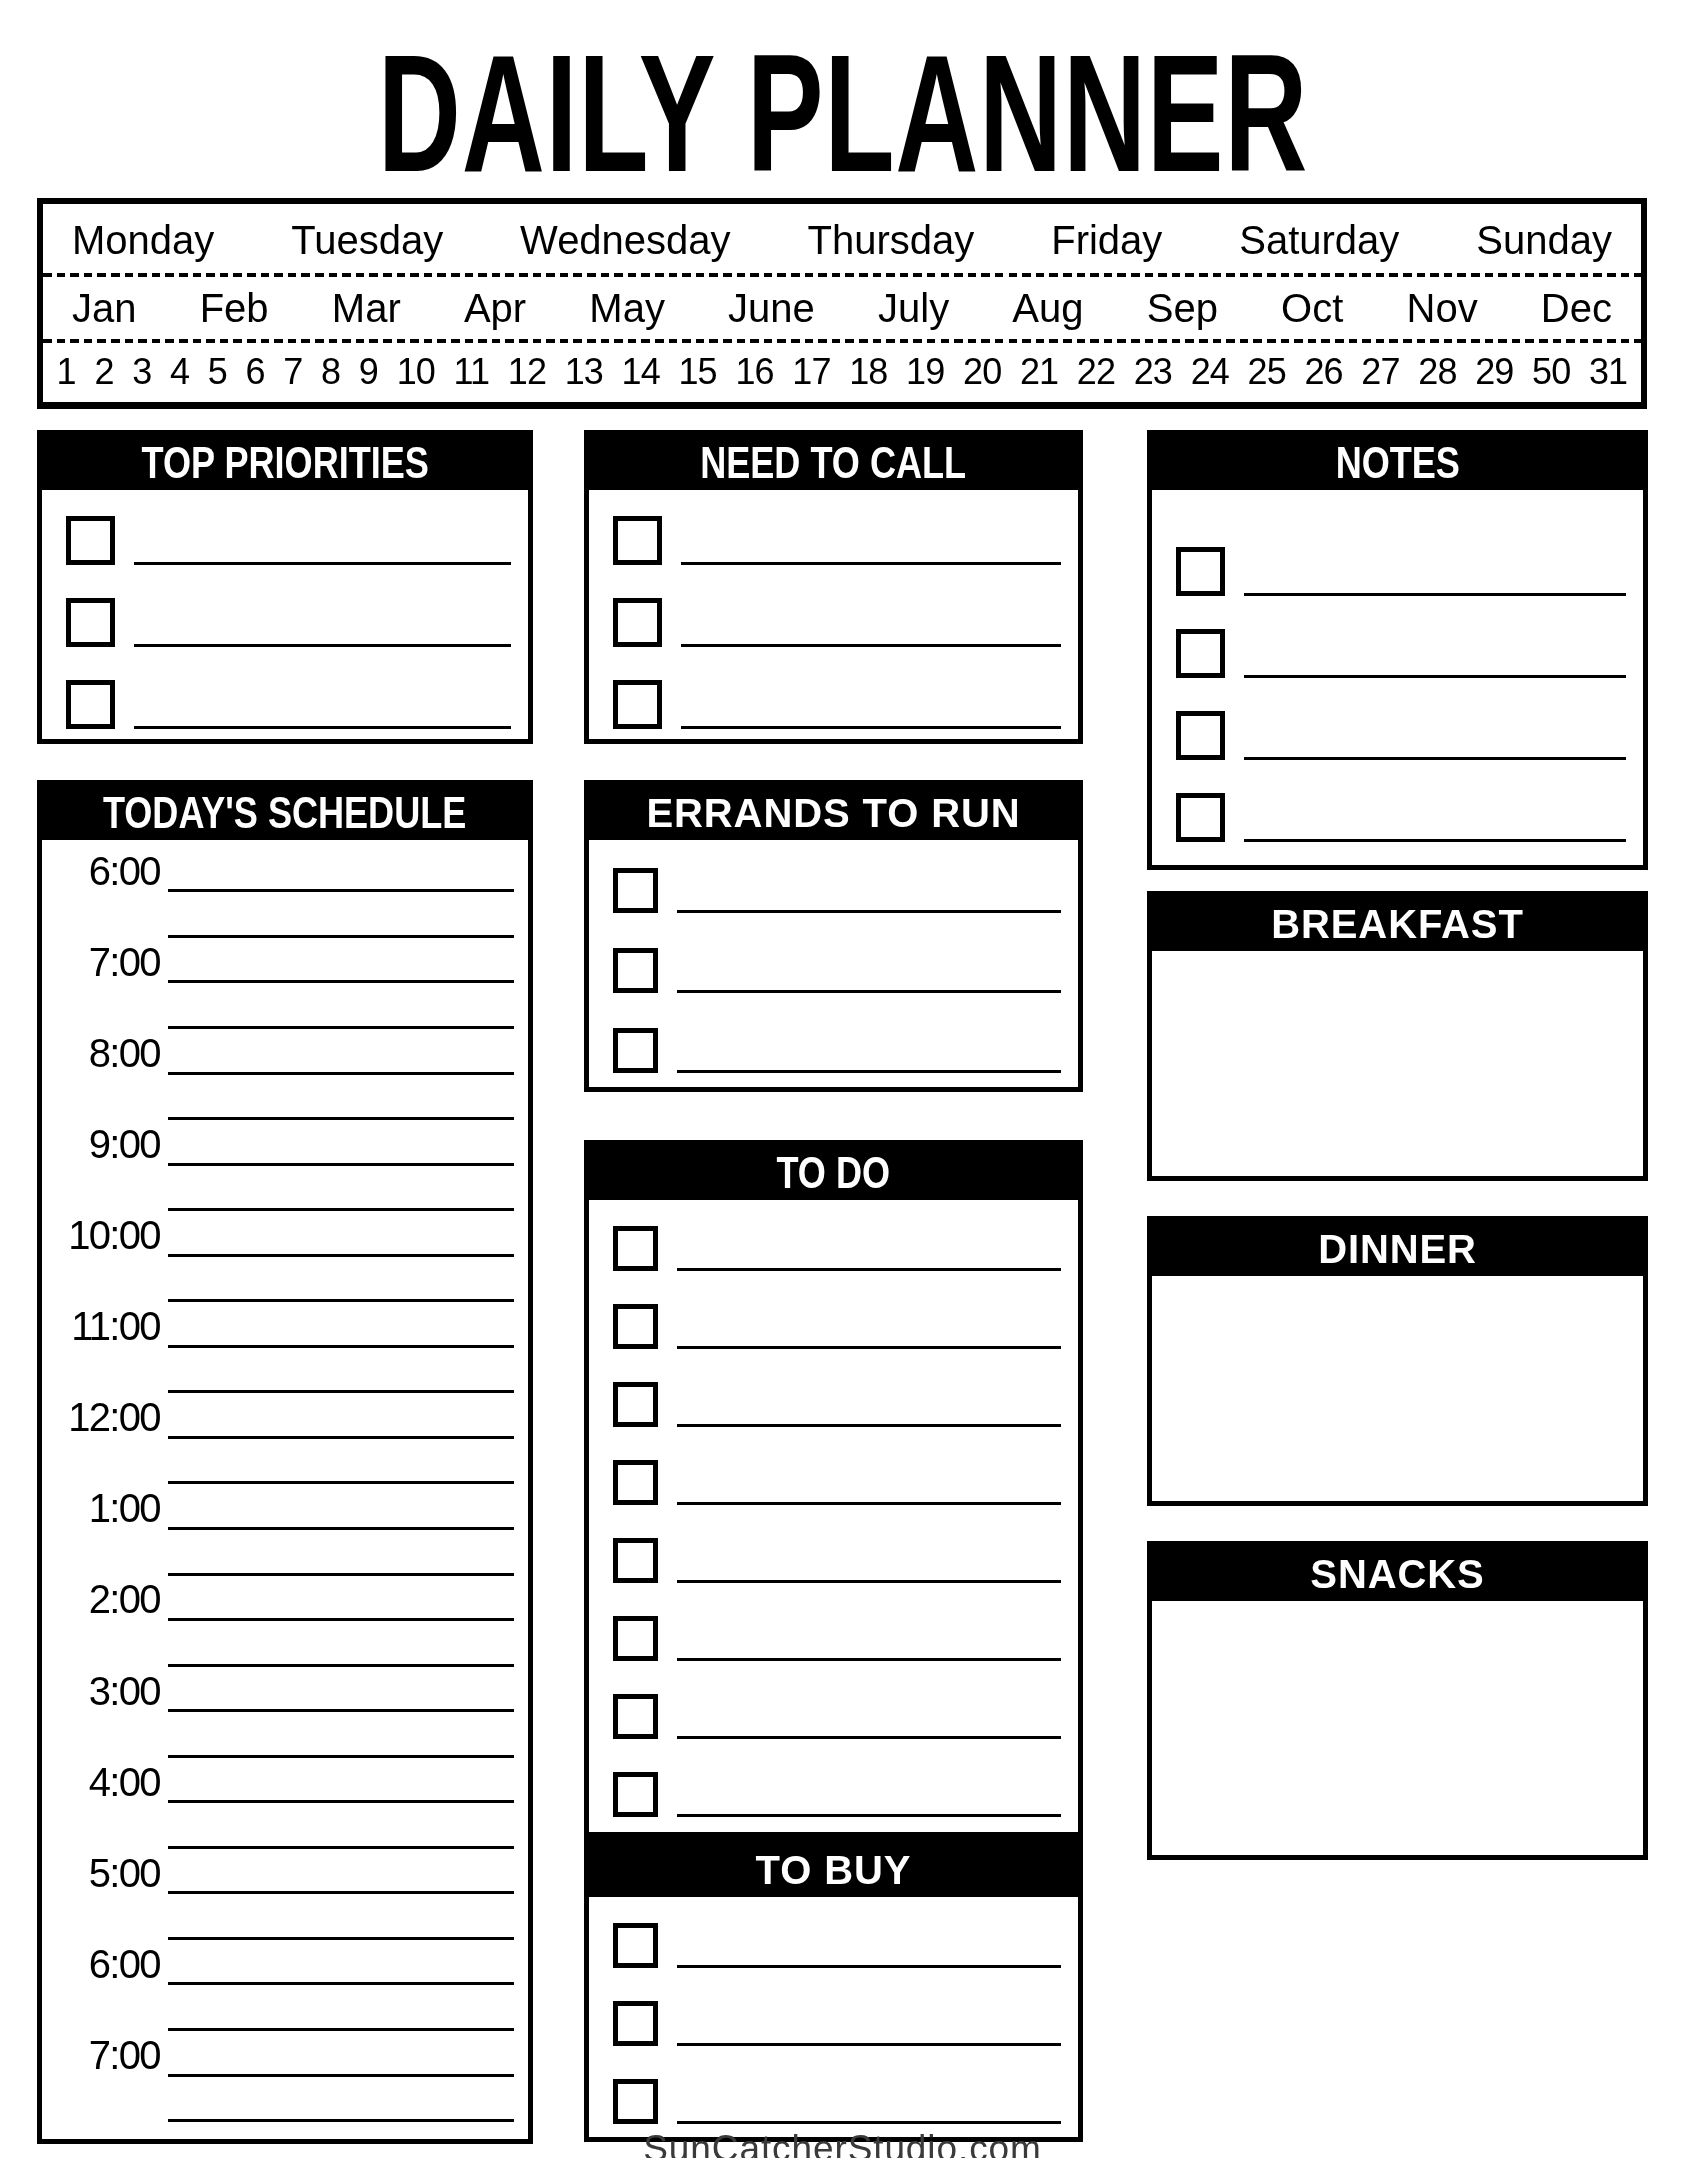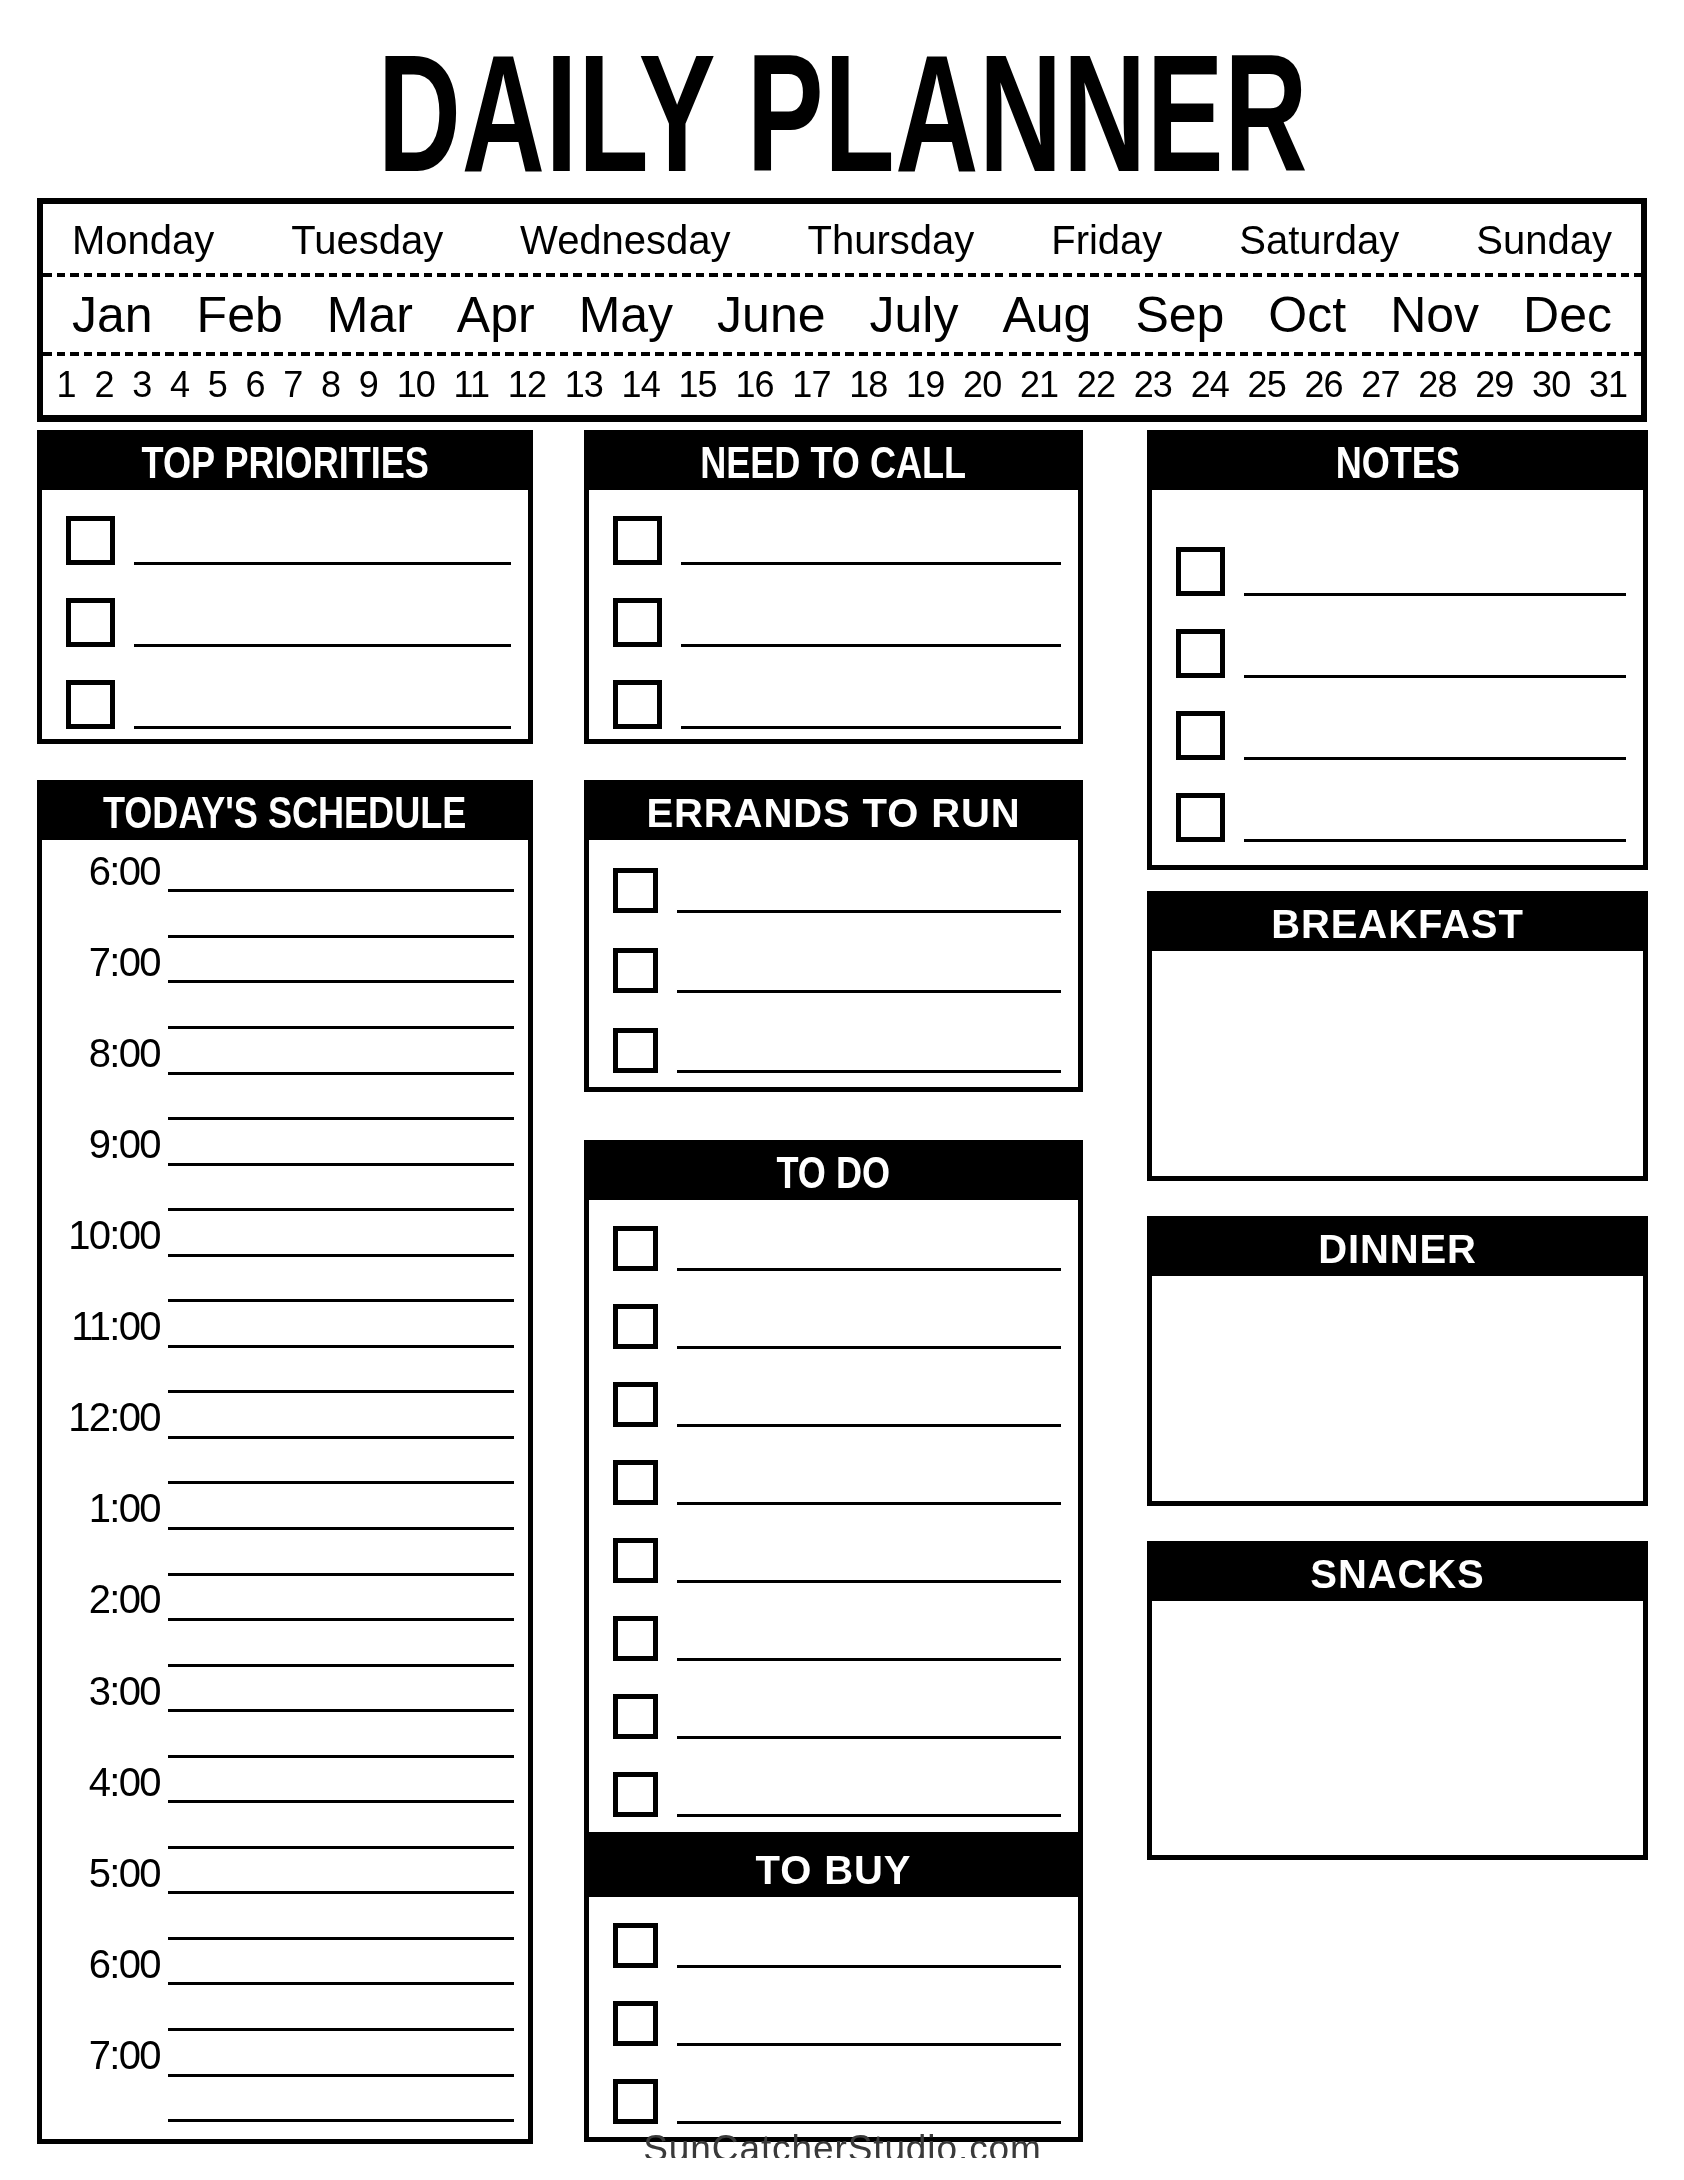--- a/index.html
+++ b/index.html
@@ -12,21 +12,21 @@
   }
   
   .title{position:absolute; top:31px; left:0; width:100%; text-align:center;
     font-size:160px; font-weight:700; line-height:1; white-space:nowrap;}
   .title-inner{display:inline-block; transform:scale(0.72,1.04); transform-origin:center top; letter-spacing:0.9px;}
   
   .date-strip{position:absolute; left:37px; top:198px; width:1610px;
     border:6px solid var(--ink); border-bottom-width:7.7px; box-sizing:border-box; background:var(--paper);}
   .strip-row{display:flex; justify-content:space-between; align-items:flex-end; white-space:nowrap;}
   .row-days{padding:13.6px 29px 10.2px; font-size:40px;}
-  .row-months{padding:8.5px 29px 8.5px; font-size:50px;}
+  .row-months{padding:8.5px 29px 8.5px; font-size:40px;}
   .row-dates{padding:7.7px 13.6px 8.5px; font-size:36px; letter-spacing:-0.9px;}
   .dotted-sep{height:4.3px; background:repeating-linear-gradient(to right, var(--ink) 0 8.5px, transparent 8.5px 13.6px);}
   .token{display:inline-block;}
   
   .col{position:absolute; top:430px;}
   .col-left{left:37px; width:496px;}
   .col-mid{left:584px; width:499px;}
   .col-right{left:1147px; width:501px;}
   
   .box{border:5.1px solid var(--ink); box-sizing:border-box; width:100%; background:var(--paper);}
@@ -125,21 +125,21 @@
         <span class="token">20</span>
         <span class="token">21</span>
         <span class="token">22</span>
         <span class="token">23</span>
         <span class="token">24</span>
         <span class="token">25</span>
         <span class="token">26</span>
         <span class="token">27</span>
         <span class="token">28</span>
         <span class="token">29</span>
-        <span class="token">30</span>
+        <span class="token">50</span>
         <span class="token">31</span>
       </div>
   </div>
 
   <div class="col col-left">
 
     <section class="box mb-42" id="sec-top-priorities">
       <header class="bar bar-condensed">
         <span class="bar-text">TOP PRIORITIES</span>
       </header>

